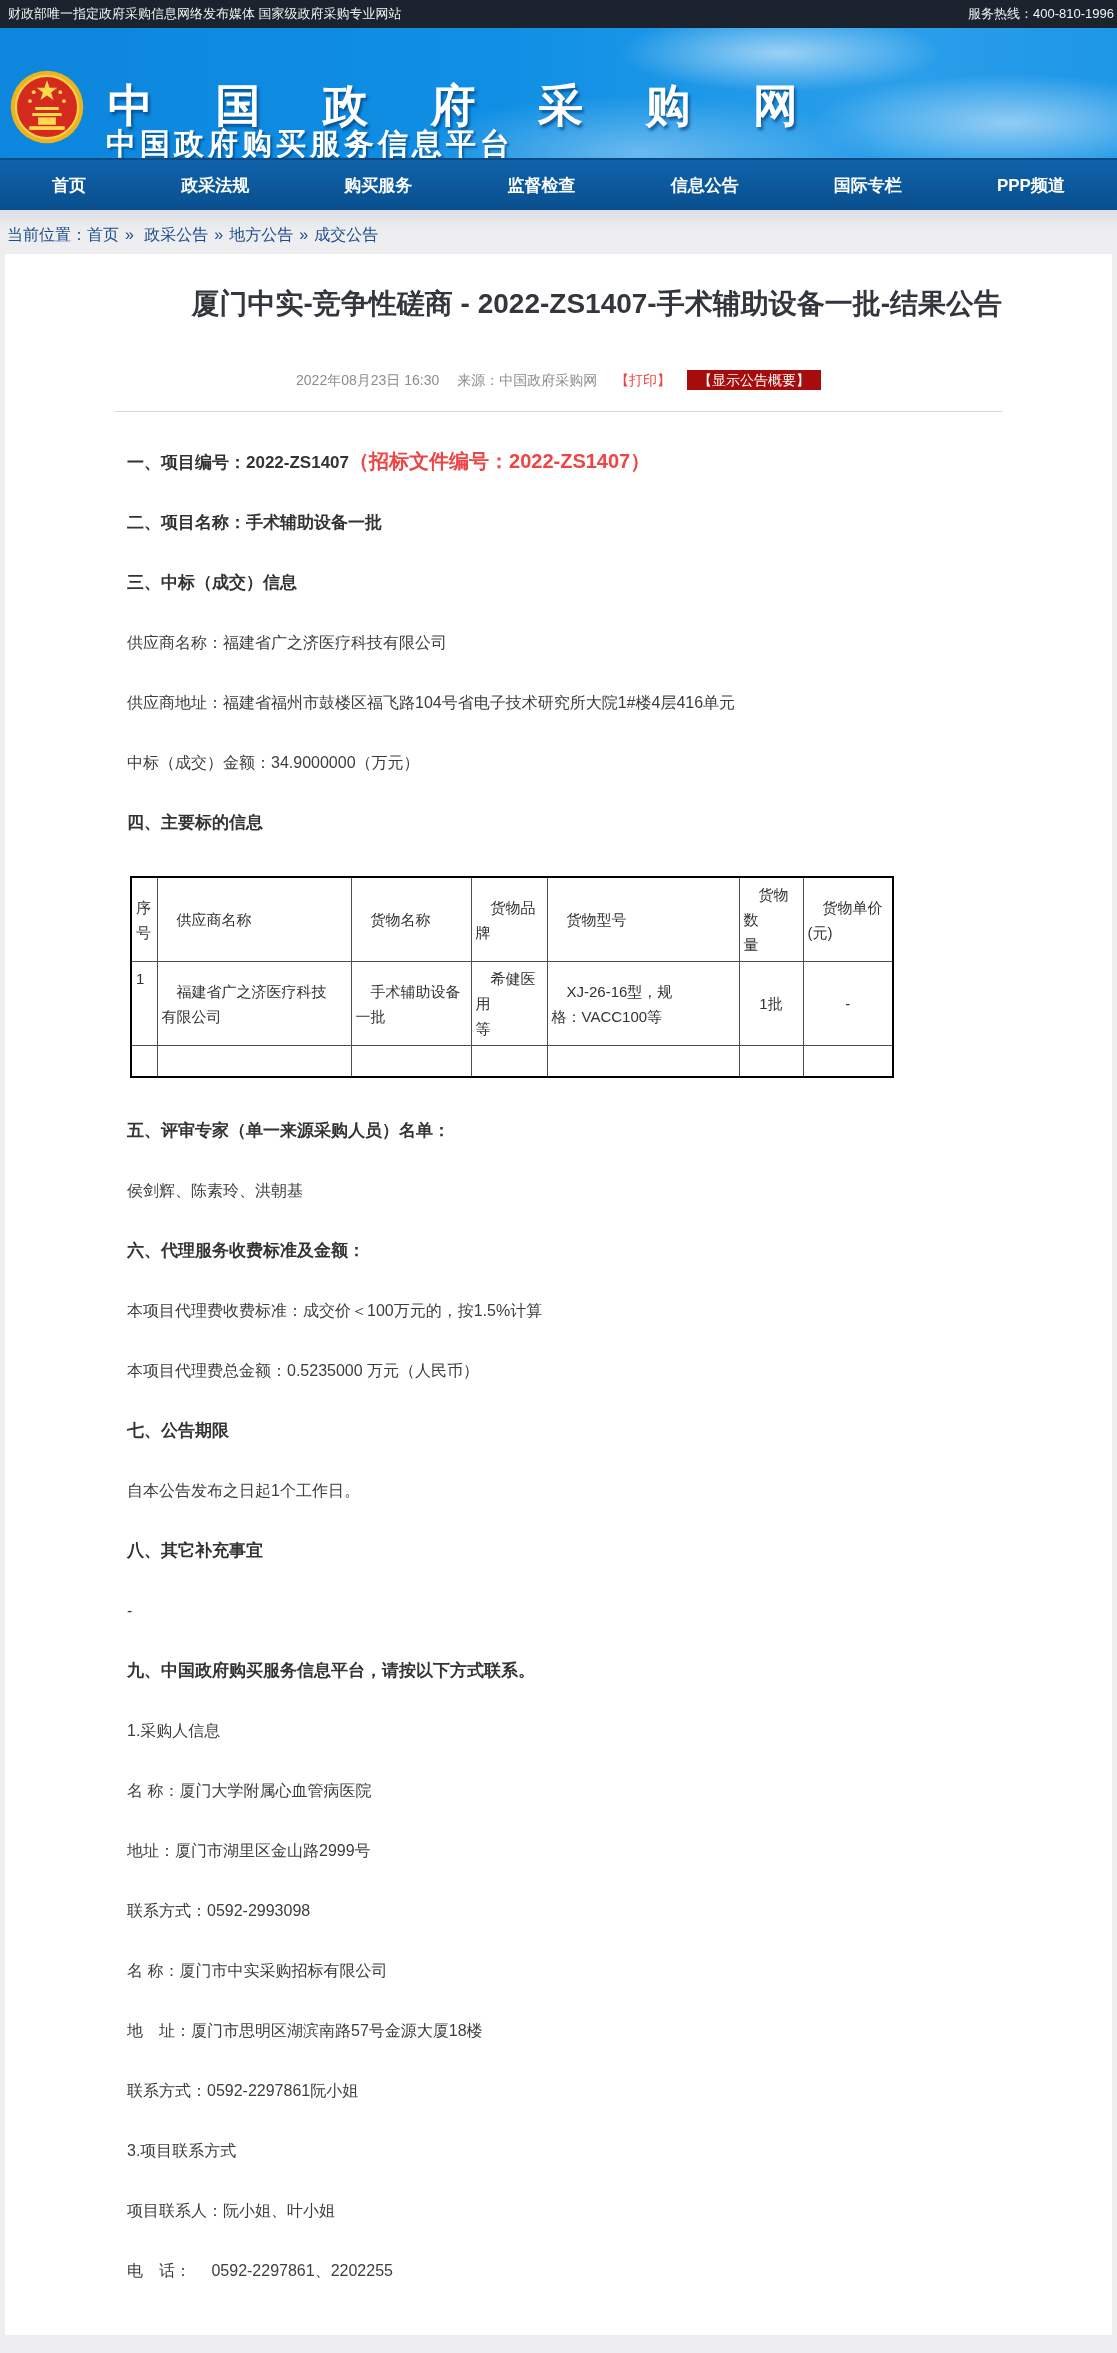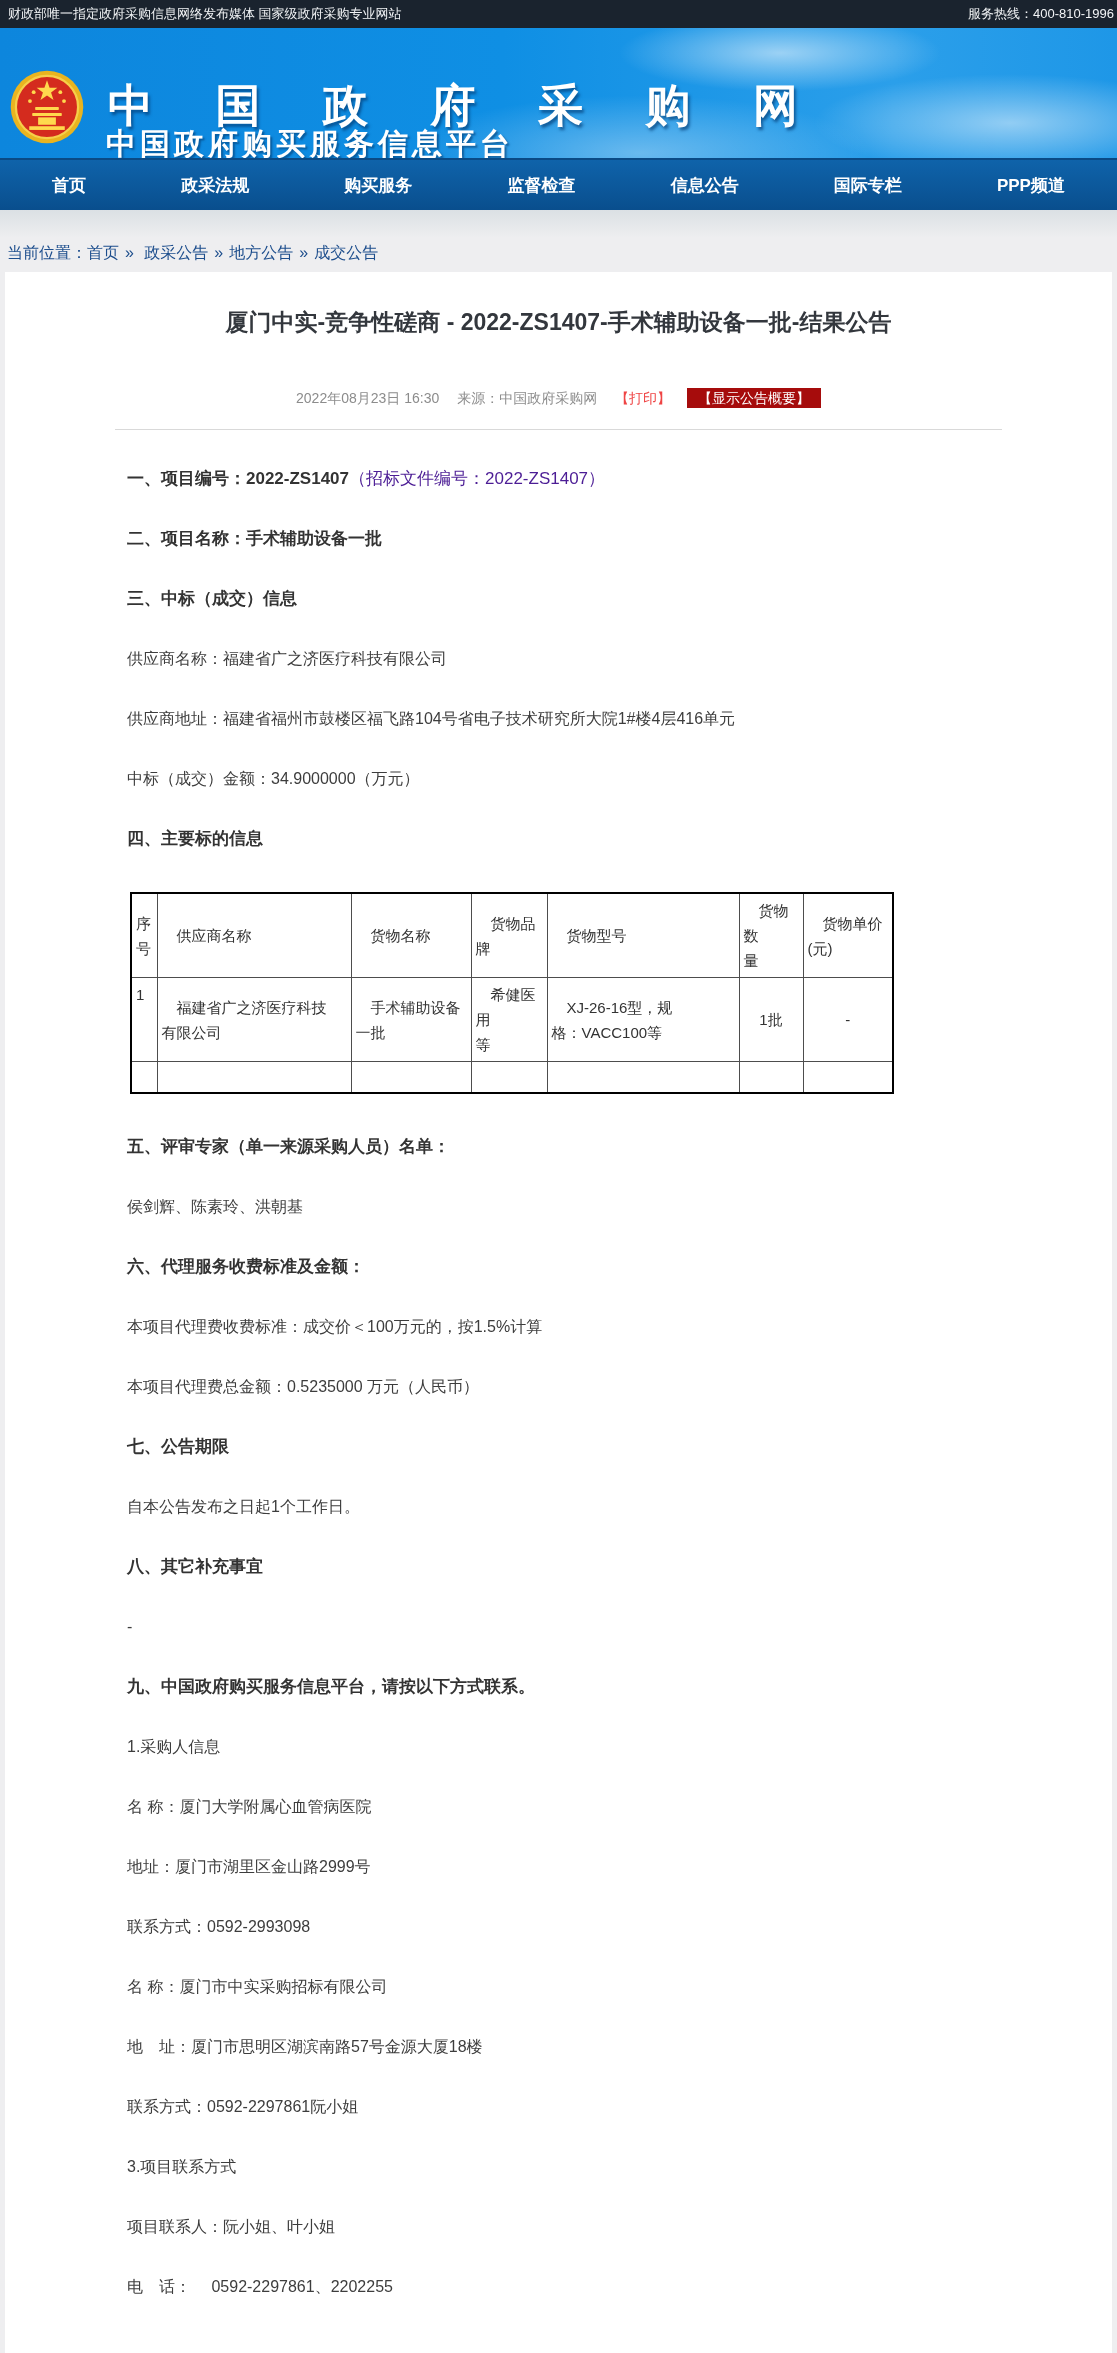--- a/index.html
+++ b/index.html
@@ -39,53 +39,53 @@
   
   .nav{
     height:52px;background:linear-gradient(180deg,#0f63aa 0%,#0c589b 55%,#094e8d 100%);
     border-top:2px solid #0a4a85;
     display:flex;justify-content:space-between;align-items:center;
     padding:0 52px;box-sizing:border-box;
   }
   .nav-item{color:#fff;font-size:17px;font-weight:bold;cursor:pointer;white-space:nowrap;}
   
   .crumbbar{
-    height:62px;background:linear-gradient(180deg,#dbe0e4 0%,#eeeef0 45%);
+    height:44px;background:linear-gradient(180deg,#dbe0e4 0%,#eeeef0 45%);
     position:relative;
   }
   .crumb{
     position:absolute;left:7px;bottom:8px;font-size:16px;color:#1c4d8c;
   }
   .crumb a{color:#1c4d8c;text-decoration:none;cursor:pointer;}
   .crumb .sep{margin:0 6px;color:#1c4d8c;}
   
   .card{
     background:#fff;margin:0 5px;height:2081px;overflow:hidden;box-sizing:border-box;
   }
   .article{margin:0 110px;}
   .art-title{
-    margin:32px 0 0 0;text-align:center;color:#33373d;
-    font-size:23px;line-height:36px;font-weight:bold;
+    margin:32px 0 0 0;text-align:right;color:#33373d;
+    font-size:28px;line-height:36px;font-weight:bold;
   }
   .art-meta{
     margin-top:50px;text-align:center;font-size:14px;color:#8c8c8c;white-space:nowrap;
   }
   .art-meta .src{margin-left:14px;margin-top:32px;}
   .art-meta .print{margin-left:14px;color:#ef4444;cursor:pointer;}
   .badge{
     margin-left:12px;background:#a60c0c;color:#fff;padding:2px 11px;cursor:pointer;
   }
   .divider{border:none;border-top:1px solid #d9d9d9;margin:21px 0 0 0;}
   .sec-h,.sec-p{
     margin:38px 0 38px 12px;font-size:16px;line-height:22px;color:#3d3d3d;
     white-space:pre-wrap;
   }
   .sec-h{font-size:17px;color:#333;}
   .sec-h .b{font-weight:bold;}
-  .sec-h .n{font-weight:normal;color:#4c1d95;font-size:17px;}
+  .sec-h .n{font-weight:bold;color:#ef4444;font-size:20px;}
   
   .goods{
     border-collapse:collapse;table-layout:fixed;margin:42px 0 42px 15px;
     border:2px solid #000;font-size:15px;color:#333;
   }
   .goods th,.goods td{
     border:1px solid #4d4d4d;vertical-align:middle;text-align:left;
     font-weight:normal;padding:4px 4px;white-space:pre-wrap;line-height:25px;
     overflow:hidden;
   }

